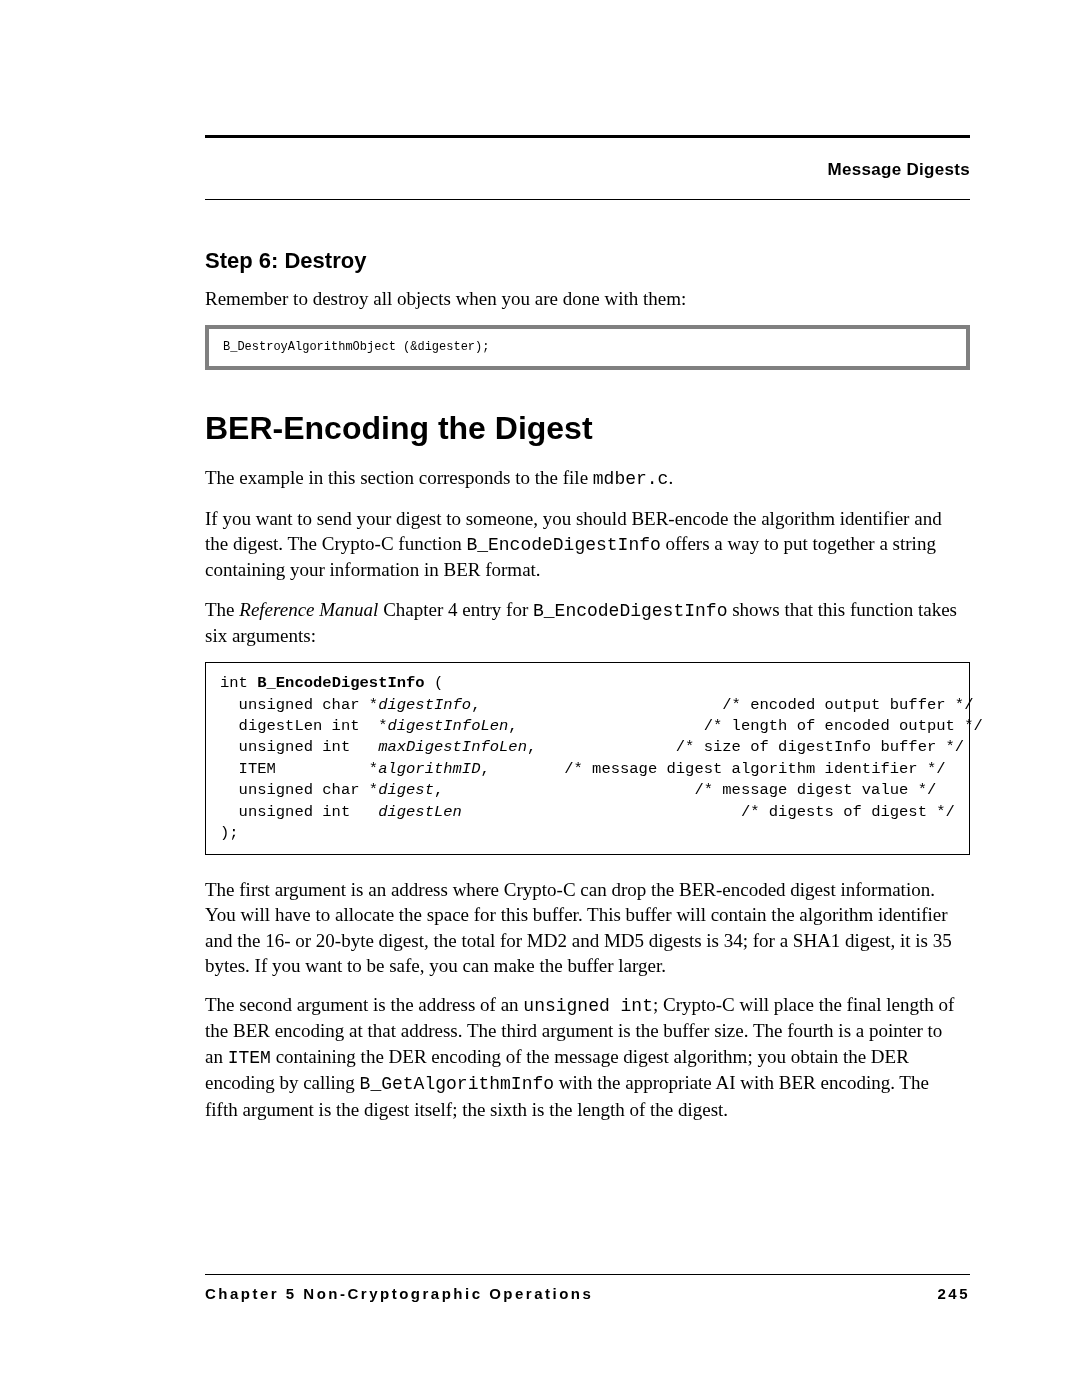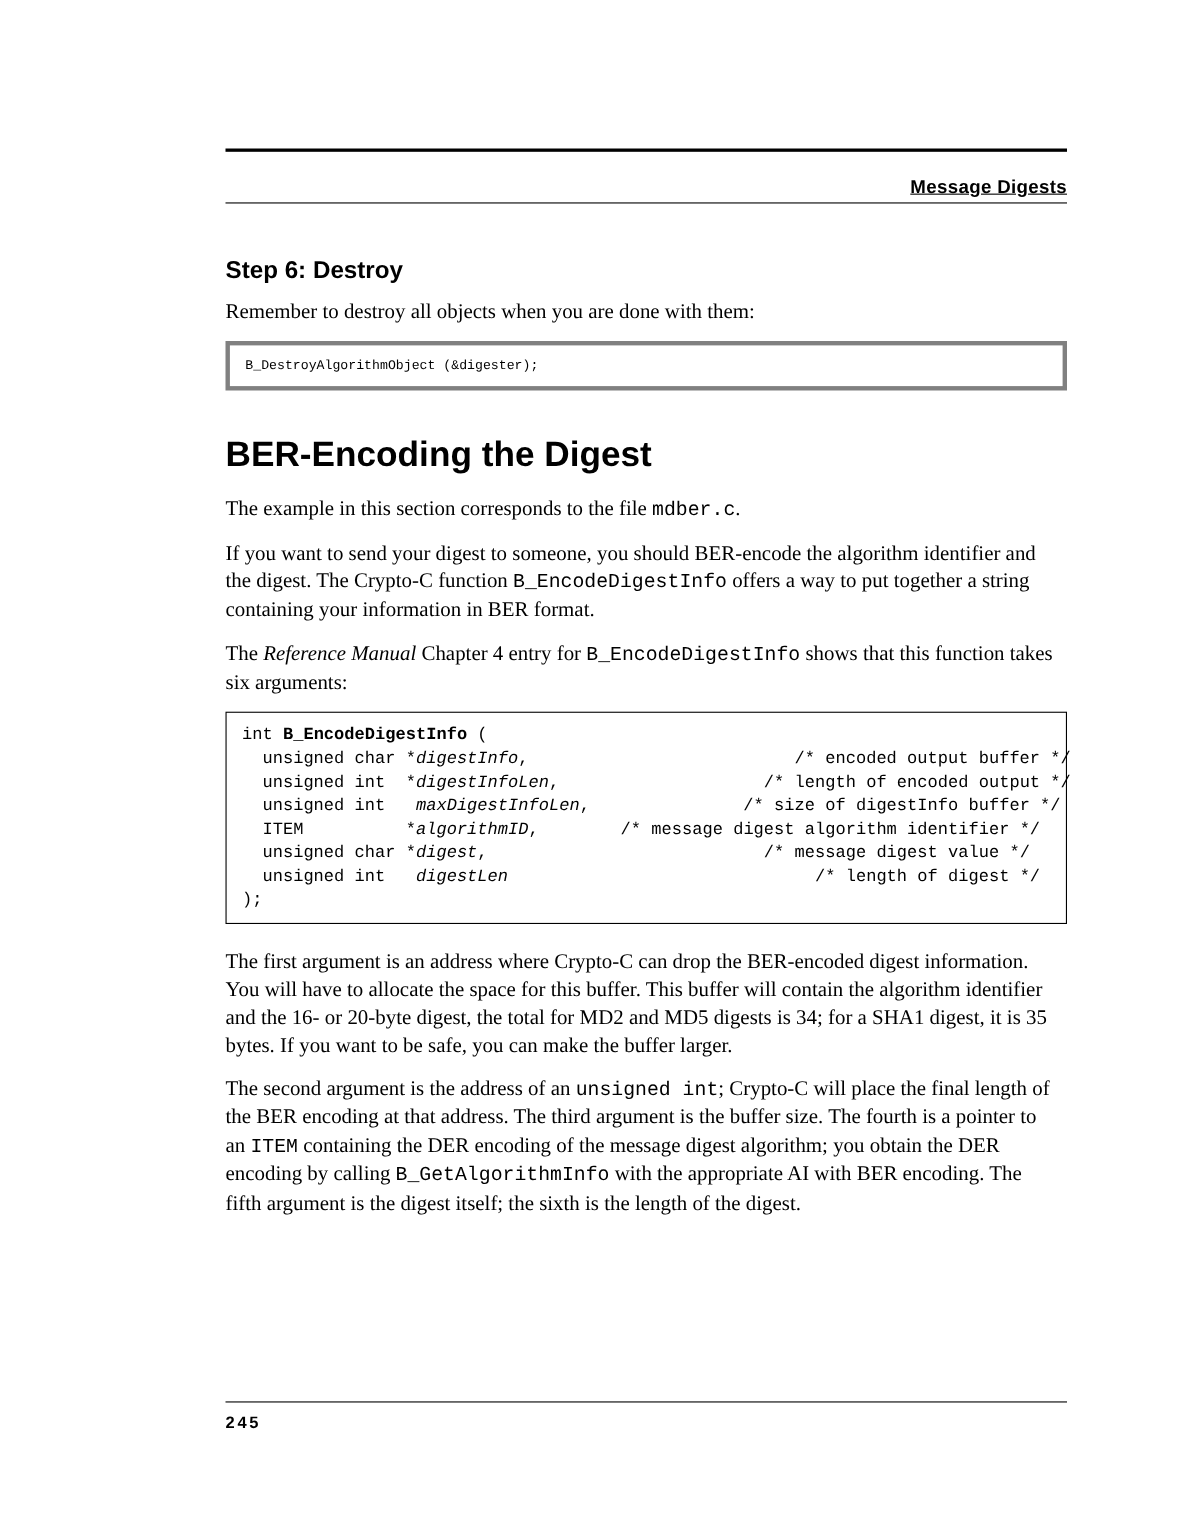--- a/index.html
+++ b/index.html
@@ -18,22 +18,21 @@
   .top-rule {
     border-top: 3px solid #000;
     margin-bottom: 22px;
   }
   .header {
     text-align: right;
     font-family: Arial, Helvetica, sans-serif;
     font-weight: bold;
     font-size: 17px;
     letter-spacing: 0.3px;
-    margin-bottom: 4px;
-    text-decoration: underline;
+    margin-bottom: 19px;
   }
   .header-rule {
     border-top: 1px solid #000;
     margin-bottom: 48px;
   }
   h3.step {
     font-family: Arial, Helvetica, sans-serif;
     font-weight: bold;
     font-size: 22px;
     margin: 4px 0 12px 0;
@@ -115,33 +114,34 @@
   <p>
     <span>If you want to send your digest to someone, you should BER-encode the algorithm identifier and the digest. The Crypto-C function </span><span class="mono">B_EncodeDigestInfo</span><span> offers a way to put together a string containing your information in BER format.</span>
   </p>
 
   <p>
     <span>The </span><em>Reference Manual</em><span> Chapter 4 entry for </span><span class="mono">B_EncodeDigestInfo</span><span> shows that this function takes six arguments:</span>
   </p>
 
   <div class="code-box-thin"><span>int </span><span class="sig-bold">B_EncodeDigestInfo</span><span> (</span>
 <span>  unsigned char *</span><span class="italic">digestInfo</span><span>,                          /* encoded output buffer */</span>
-<span>  unsigned int  *</span><span class="italic">digestInfoLen</span><span>,                    /* length of encoded output */</span>
+<span>  digestLen int  *</span><span class="italic">digestInfoLen</span><span>,                    /* length of encoded output */</span>
 <span>  unsigned int   </span><span class="italic">maxDigestInfoLen</span><span>,               /* size of digestInfo buffer */</span>
 <span>  ITEM          *</span><span class="italic">algorithmID</span><span>,        /* message digest algorithm identifier */</span>
 <span>  unsigned char *</span><span class="italic">digest</span><span>,                           /* message digest value */</span>
-<span>  unsigned int   </span><span class="italic">digestLen</span><span>                              /* length of digest */</span>
+<span>  unsigned int   </span><span class="italic">digestLen</span><span>                              /* digests of digest */</span>
 <span>);</span></div>
 
   <p>The first argument is an address where Crypto-C can drop the BER-encoded digest information. You will have to allocate the space for this buffer. This buffer will contain the algorithm identifier and the 16- or 20-byte digest, the total for MD2 and MD5 digests is 34; for a SHA1 digest, it is 35 bytes. If you want to be safe, you can make the buffer larger.</p>
 
   <p>
     <span>The second argument is the address of an </span><span class="mono">unsigned int</span><span>; Crypto-C will place the final length of the BER encoding at that address. The third argument is the buffer size. The fourth is a pointer to an </span><span class="mono">ITEM</span><span> containing the DER encoding of the message digest algorithm; you obtain the DER encoding by calling </span><span class="mono">B_GetAlgorithmInfo</span><span> with the appropriate AI with BER encoding. The fifth argument is the digest itself; the sixth is the length of the digest.</span>
   </p>
 
   <div class="footer">
     <div class="footer-rule"></div>
     <div class="footer-row">
+      <span>Chapter 5  Non-Cryptographic Operations</span>
       <span>245</span>
     </div>
   </div>
 
 </div>
 
 </body></html>

